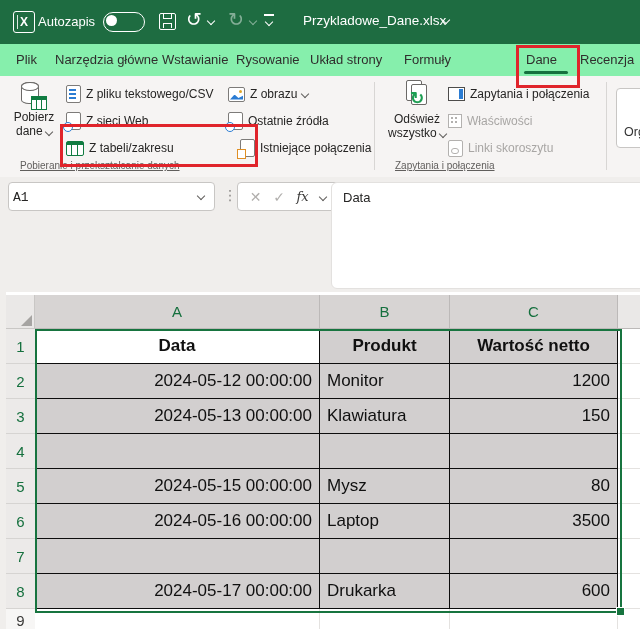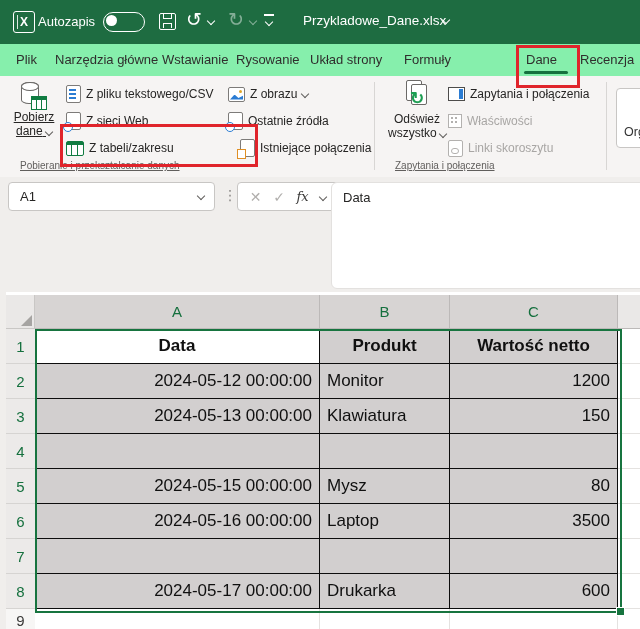--- a/index.html
+++ b/index.html
@@ -72,21 +72,21 @@
       linear-gradient(to bottom,#107c41 0 3px,transparent 3px),
       linear-gradient(to right,transparent 0 4px,#107c41 4px 5.4px,transparent 5.4px 8.6px,#107c41 8.6px 10px,transparent 10px);background-color:#fff;}
   .refresh-icon{position:relative;width:26px;height:32px;margin:0 auto;}
   .refresh-icon .pg{position:absolute;left:2px;top:0;width:14px;height:19px;border:1.5px solid #6b6967;border-radius:2px;background:#fff;}
   .refresh-icon .pg2{left:7px;top:4px;}
   .refresh-icon .arr{position:absolute;left:6px;top:8px;font-size:17px;color:#1e9e53;font-weight:bold;}
 
   
   .formularow{position:absolute;left:0;top:177px;width:640px;height:115px;background:#f0eeec;}
   .namebox{position:absolute;left:8px;top:5px;width:205px;height:27px;background:#fff;border:1px solid #c8c6c4;border-radius:4px;font-size:13px;color:#262524;line-height:27px;}
-  .namebox .nb-text{padding-left:11px;}
+  .namebox .nb-text{padding-left:4px;font-family:Liberation Mono, monospace;}
   .namebox .chev{position:absolute;right:10px;top:10px;color:#605e5c;}
   .dots{position:absolute;left:223px;top:5px;font-size:14px;color:#8a8886;line-height:27px;}
   .fxbox{position:absolute;left:237px;top:5px;width:88px;height:27px;background:#fff;border:1px solid #c8c6c4;border-radius:4px;display:flex;align-items:center;justify-content:space-around;padding:0 6px;}
   .fx-x{color:#b1afad;font-size:14px;}
   .fx-check{color:#b1afad;font-size:14px;}
   .fx-fx{font-family:"DejaVu Serif",serif;font-style:italic;font-size:13px;color:#3b3a39;}
   .fxbox .chev{color:#605e5c;}
   .formulabar{position:absolute;left:331px;top:5px;width:309px;height:105px;background:#fff;border:1px solid #e3e1df;border-radius:6px 0 0 6px;font-size:13px;color:#262524;}
   .formulabar .fb-text{padding:7px 0 0 11px;}
 
@@ -137,21 +137,21 @@
   <div class="tab" style="left:310px">Układ strony</div>
   <div class="tab" style="left:404px">Formuły</div>
   <div class="tab" style="left:526px">Dane</div>
   <div class="tab" style="left:580px">Recenzja</div>
 </div>
 <div class="dane-underline"></div>
 <div class="redbox-dane"></div>
 
 <div class="ribbon">
 
-  <div class="bigbtn" style="left:8px;top:4px;width:52px;text-decoration:underline;">
+  <div class="bigbtn" style="left:8px;top:4px;width:52px;">
     <div class="db-icon">
         <div class="cyl"></div>
         <div class="tbl"></div>
       </div>
     <div class="bline">Pobierz</div>
     <div class="bline"><span>dane</span> <span class="chev" style="color:#605e5c"></span></div>
   </div>
 
   <div class="smallrow" style="left:66px;top:6px;">
     <span class="icon-page">

